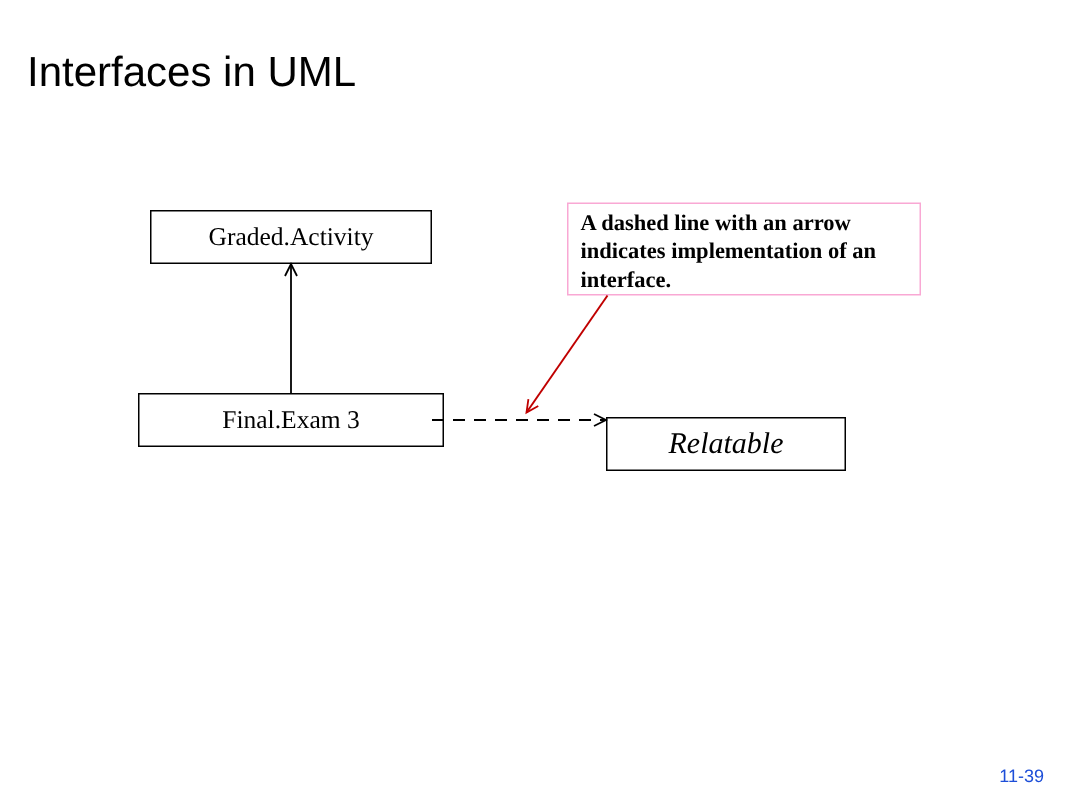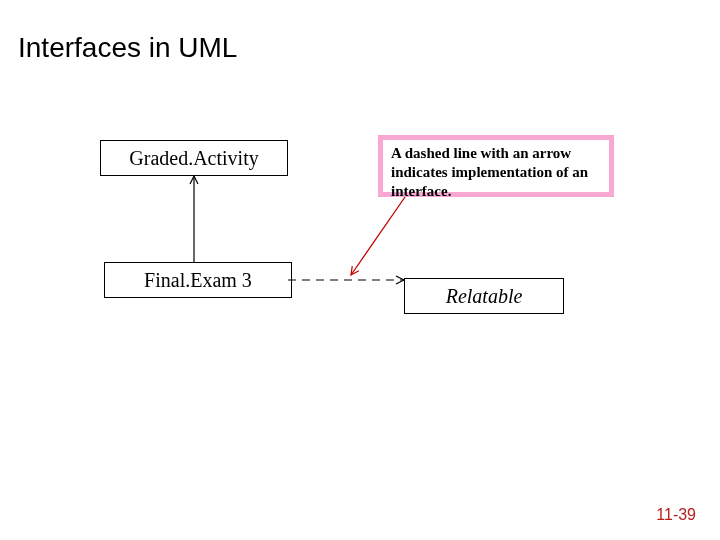--- a/index.html
+++ b/index.html
@@ -24,58 +24,58 @@
     position: absolute;
     border: 1px solid #000;
     background: #fff;
     display: flex;
     align-items: center;
     justify-content: center;
     box-sizing: border-box;
   }
   .note-box {
     position: absolute;
-    border: 5px solid #f9a8d4;
+    border: 1px solid #f9a8d4;
     background: #fff;
     padding: 4px 8px;
     font-size: 15px;
     font-family: Georgia, "Times New Roman", serif;
     font-weight: bold;
     line-height: 1.25;
     box-sizing: border-box;
   }
   .graded-activity { left: 100px; top: 140px; width: 188px; height: 36px; }
-  .final-exam      { left: 104px; top: 262px; width: 188px; height: 36px; }
+  .final-exam      { left: 92px; top: 262px; width: 204px; height: 36px; }
   .relatable       { left: 404px; top: 262px; width: 160px; height: 36px; margin-top: 16px; }
   .note            { left: 378px; top: 135px; width: 236px; height: 62px; }
 
   .graded-activity span,
   .final-exam span {
     font-family: Georgia, "Times New Roman", serif;
-    font-size: 20px;
+    font-size: 17px;
   }
   .relatable span {
     font-family: Georgia, "Times New Roman", serif;
     font-style: italic;
     font-size: 20px;
   }
 
   .svg-layer {
     position: absolute;
     left: 0; top: 0;
     width: 720px; height: 540px;
     pointer-events: none;
   }
 
   .page-num {
     position: absolute;
     right: 24px;
     bottom: 16px;
-    font-size: 16px;
-    color: #b91c1c;
+    font-size: 12px;
+    color: #1d4ed8;
   }
 </style>
 </head>
 <body>
 
 <div class="slide-title">Interfaces in UML</div>
 
 <div class="uml-box graded-activity">
   <span>Graded.Activity</span>
 </div>

